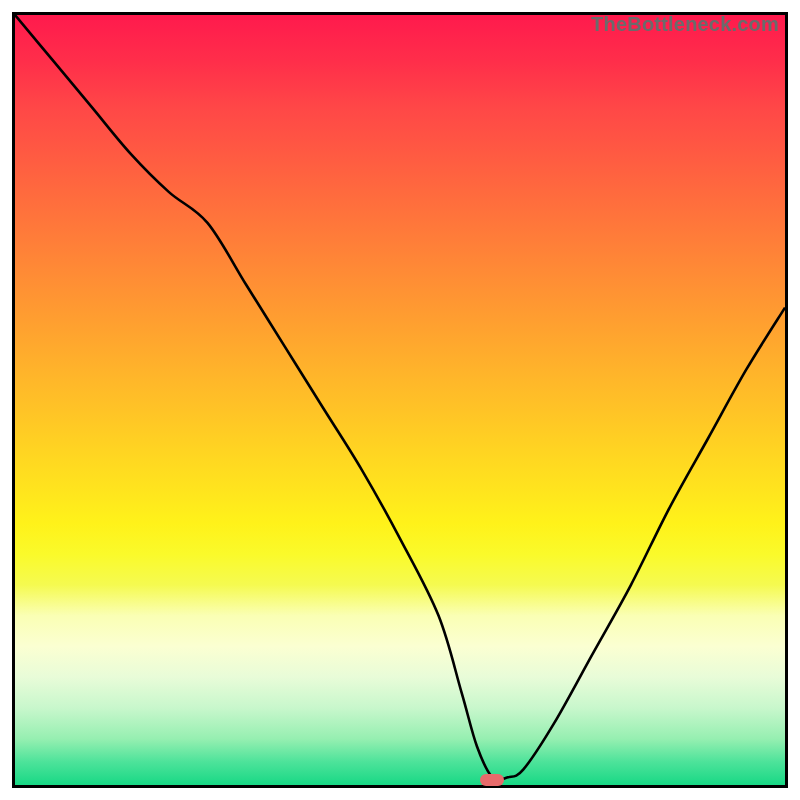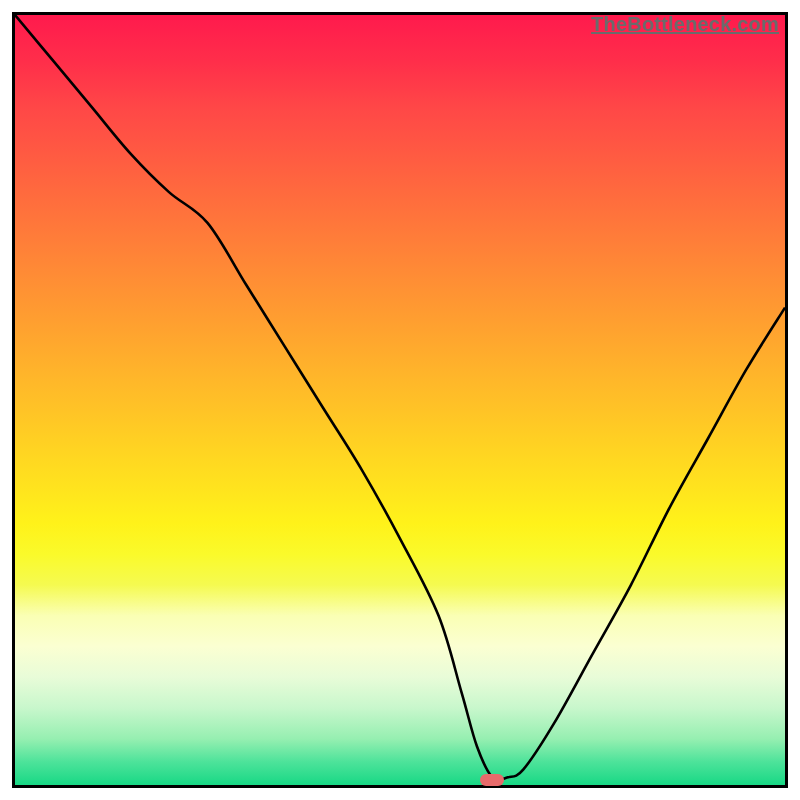--- a/index.html
+++ b/index.html
@@ -64,21 +64,20 @@
     transform: translate(-50%, -50%);
   }
   .watermark {
     position: absolute;
     top: -2px;
     right: 6px;
     font-size: 20px;
     font-weight: 600;
     color: #6b6b6b;
     letter-spacing: 0.2px;
-    text-decoration: underline;
   }
 </style>
 </head>
 <body>
 
 <div class="chart-container">
   <div class="plot-area">
     <svg class="curve-svg" viewBox="0 0 770 770" preserveAspectRatio="none">
       <path d="M 0 0 C 6.416666666666667 7.700000000000007, 25.666666666666664 30.800000000000047, 38.5 46.200000000000045 C 51.333333333333336 61.600000000000044, 64.16666666666667 76.99999999999999, 77 92.39999999999998 C 89.83333333333333 107.79999999999997, 102.66666666666667 124.48333333333335, 115.5 138.60000000000002 C 128.33333333333334 152.7166666666667, 141.16666666666666 165.55000000000004, 154 177.10000000000002 C 166.83333333333334 188.65, 179.66666666666666 192.49999999999997, 192.5 207.89999999999998 C 205.33333333333334 223.29999999999998, 218.16666666666666 248.96666666666667, 231 269.5 C 243.83333333333334 290.03333333333336, 256.6666666666667 310.5666666666667, 269.5 331.1 C 282.3333333333333 351.6333333333333, 295.1666666666667 372.16666666666663, 308 392.7 C 320.8333333333333 413.23333333333335, 333.6666666666667 432.48333333333335, 346.5 454.3 C 359.3333333333333 476.1166666666667, 372.16666666666663 499.2166666666667, 385 523.6 C 397.83333333333337 547.9833333333333, 413.2333333333334 574.9333333333334, 423.50000000000006 600.6 C 433.7666666666667 626.2666666666667, 440.1833333333333 655.7833333333333, 446.59999999999997 677.6 C 453.01666666666665 699.4166666666667, 456.8666666666667 717.3833333333333, 462 731.5 C 467.1333333333333 745.6166666666667, 472.26666666666665 757.1666666666666, 477.4 762.3 C 482.5333333333333 767.4333333333333, 487.6666666666667 763.5833333333333, 492.8 762.3 C 497.93333333333334 761.0166666666667, 500.50000000000006 763.5833333333334, 508.20000000000005 754.6 C 515.9000000000001 745.6166666666667, 527.45 727.65, 539 708.4 C 550.55 689.15, 564.6666666666666 662.2, 577.5 639.1 C 590.3333333333334 616, 603.1666666666666 594.1833333333333, 616 569.8 C 628.8333333333334 545.4166666666666, 641.6666666666666 517.1833333333334, 654.5 492.8 C 667.3333333333334 468.4166666666667, 680.1666666666666 446.6, 693 423.5 C 705.8333333333334 400.4, 718.6666666666666 376.01666666666665, 731.5 354.2 C 744.3333333333334 332.3833333333333, 763.5833333333334 302.8666666666667, 770 292.6" fill="none" stroke="#000000" stroke-width="2.6" id="curvePath"></path>
     </svg>

